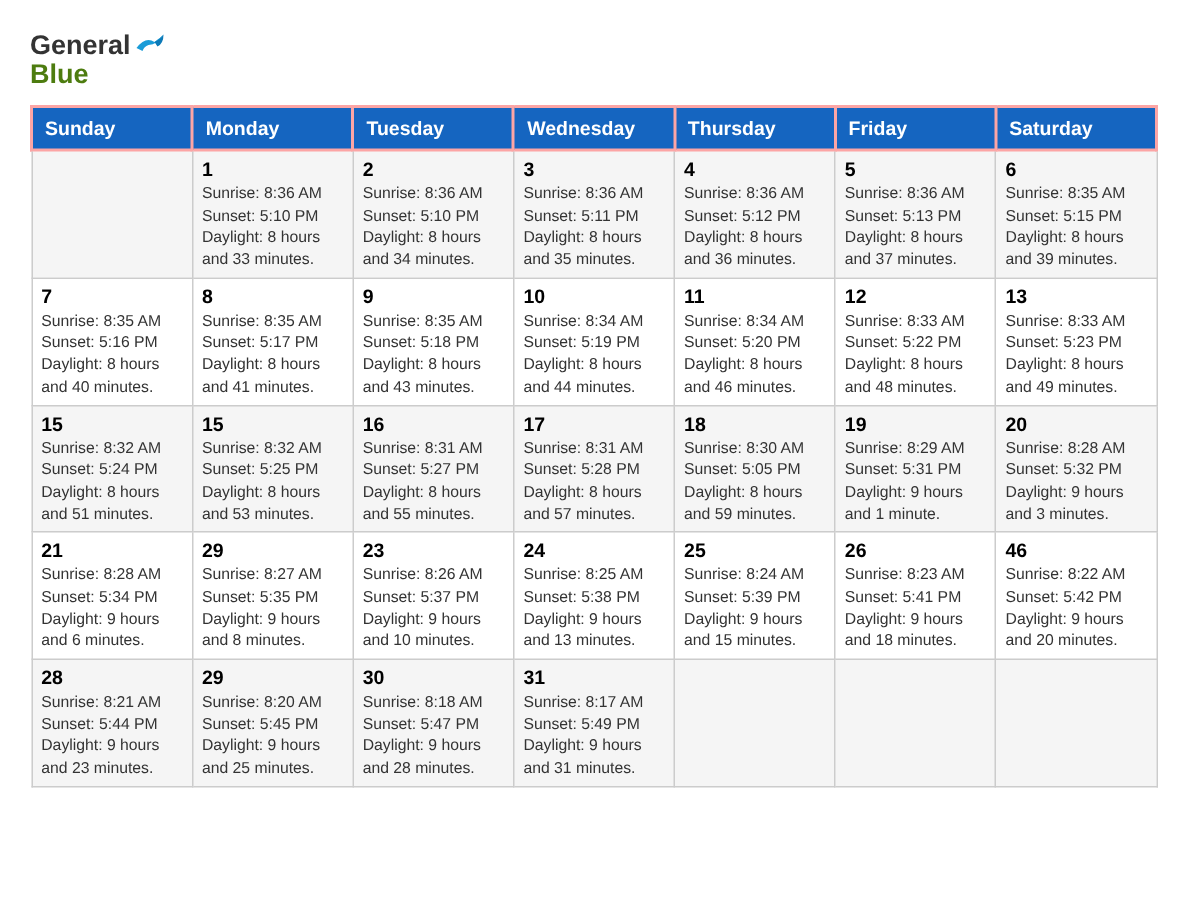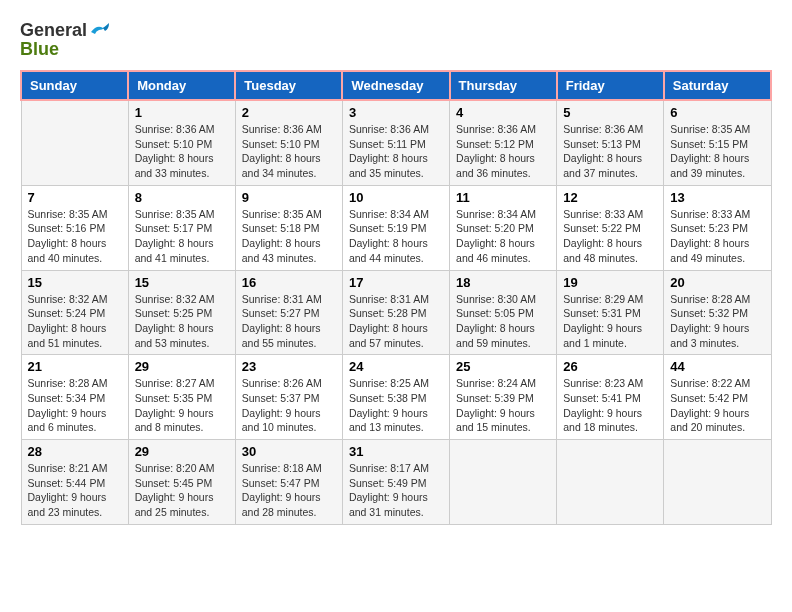--- a/index.html
+++ b/index.html
@@ -316,21 +316,21 @@
         </td>
         <td>
           <span class="day-number">26</span>
           <div class="day-info">
             <div>Sunrise: 8:23 AM</div>
             <div>Sunset: 5:41 PM</div>
             <div>Daylight: 9 hours and 18 minutes.</div>
           </div>
         </td>
         <td>
-          <span class="day-number">44</span>
+          <span class="day-number">46</span>
           <div class="day-info">
             <div>Sunrise: 8:22 AM</div>
             <div>Sunset: 5:42 PM</div>
             <div>Daylight: 9 hours and 20 minutes.</div>
           </div>
         </td>
       </tr>
       <tr>
         <td>
           <span class="day-number">28</span>

